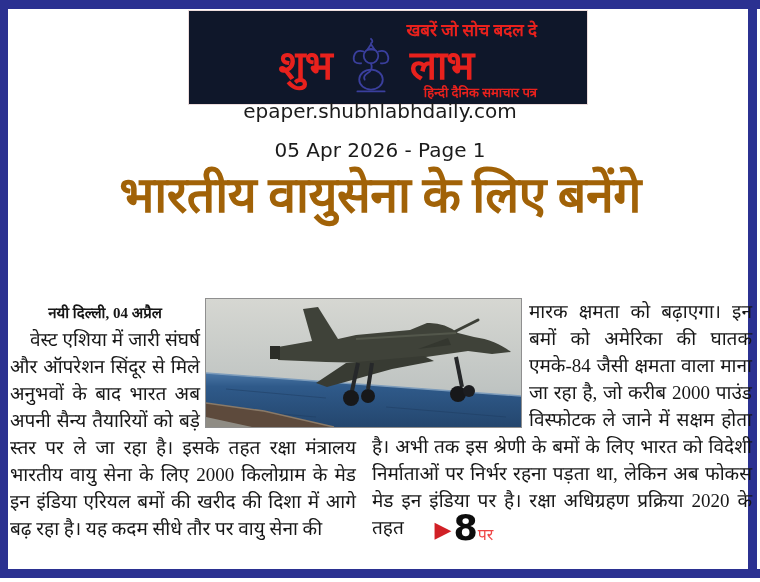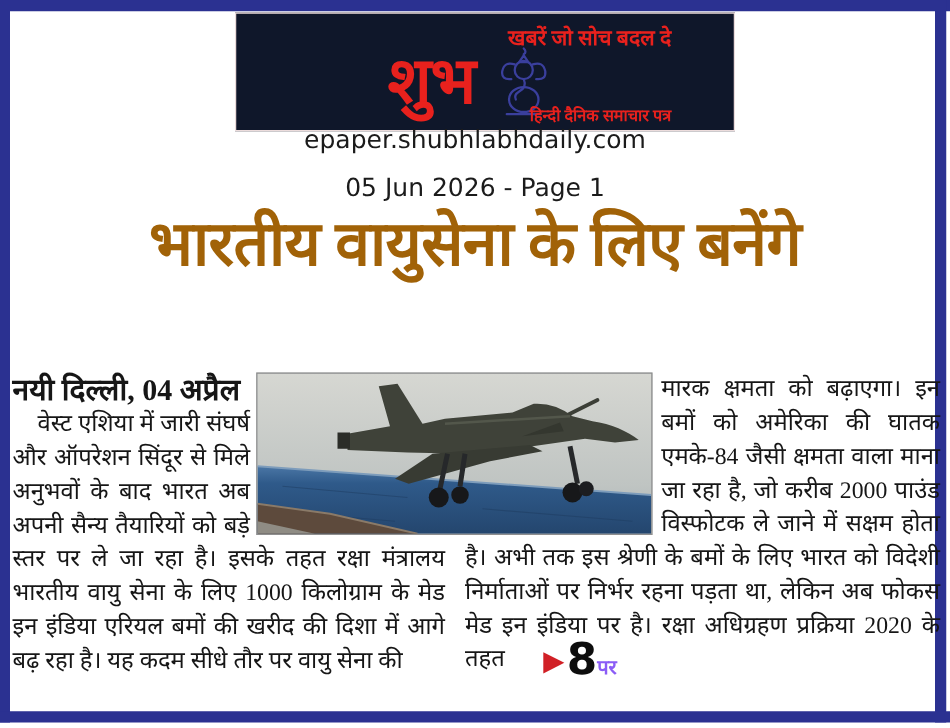--- a/index.html
+++ b/index.html
@@ -20,21 +20,21 @@
     position:absolute;left:188px;top:10px;width:400px;height:95px;
     background:#0f172a;border:1px solid #ecdcdc;box-sizing:border-box;
   }
   .masthead-tagline{
     position:absolute;top:7px;right:50px;
     font-size:17px;font-weight:bold;color:#e8211d;white-space:nowrap;
   }
   .masthead-title{
     position:absolute;left:0;right:24px;top:22px;height:66px;
     display:flex;align-items:center;justify-content:center;gap:16px;
-    font-size:52px;line-height:60px;font-weight:bold;color:#e8211d;
+    font-size:40px;line-height:60px;font-weight:bold;color:#e8211d;
     letter-spacing:-1px;white-space:nowrap;text-align:center;
   }
   .masthead-subtitle{
     position:absolute;bottom:3px;right:50px;
     font-size:13px;font-weight:bold;color:#e8211d;white-space:nowrap;margin-top:41px;
   }
   .ganesha{flex:0 0 auto;}
 
   
   .site-url,.site-date{
@@ -56,41 +56,41 @@
   
   .article{
     position:absolute;left:10px;top:298px;width:742px;height:266px;
     font-size:19px;line-height:27px;text-align:justify;color:#161616;
   }
   .article::after{content:"";display:block;clear:both;}
   .col-left{float:left;width:346px;}
   .col-right{float:right;width:380px;}
   .spacer-right{float:right;width:156px;height:131px;}
   .spacer-left{float:left;width:157px;height:131px;}
-  .dateline{font-weight:bold;font-size:24px;line-height:26px;margin-top:2px;}
+  .dateline{font-weight:bold;text-align:center;font-size:15px;line-height:26px;margin-top:2px;}
   .dateline span{display:block;}
   .body-left{text-indent:20px;}
   .photo{
     position:absolute;left:195px;top:0;width:315px;height:128px;
     border:1px solid #8f8f8f;background:#b9bdbd;
   }
   .photo svg{display:block;}
 
   
   .jump{display:inline-block;white-space:nowrap;margin-left:26px;vertical-align:-6px;}
   .jump-arrow{
     color:#d12026;font-size:22px;
     font-family:"DejaVu Sans","Liberation Sans",sans-serif;
     vertical-align:3px;margin-right:2px;
   }
   .jump-num{
     font-size:35px;font-weight:bold;color:#0d0d0d;
     font-family:"DejaVu Sans","Liberation Sans",sans-serif;
   }
-  .jump-suffix{font-size:16px;font-weight:bold;color:#8b5cf6;}
+  .jump-suffix{font-size:16px;font-weight:normal;color:#ef4444;}
 </style>
 </head>
 <body>
 
 <div class="frame frame-top"></div>
 <div class="frame frame-left"></div>
 <div class="frame frame-right"></div>
 <div class="frame frame-bottom"></div>
 
 <div class="masthead">
@@ -102,39 +102,40 @@
         <path d="M25 8 L21 14 H29 Z"></path>
         <path d="M25 2 q3 3 0 5"></path>
         <circle cx="25" cy="21" r="8"></circle>
         <path d="M17 16 q-9 -3 -11 6 q-1 8 8 7"></path>
         <path d="M33 16 q9 -3 11 6 q1 8 -8 7"></path>
         <path d="M25 29 q3 7 -4 11 q-5 3 -3 7"></path>
         <ellipse cx="25" cy="47" rx="13" ry="11"></ellipse>
         <path d="M10 60 H40"></path>
       </g>
     </svg>
+    <span>लाभ</span>
   </div>
   <div class="masthead-subtitle">हिन्दी दैनिक समाचार पत्र</div>
 </div>
 
 <div class="site-url">epaper.shubhlabhdaily.com</div>
-<div class="site-date">05 Jun 2026 - Page 1</div>
+<div class="site-date">05 Apr 2026 - Page 1</div>
 
 <div class="headline">
   <span>भारतीय वायुसेना के लिए बनेंगे</span>
 </div>
 
 <div class="article">
 
   <div class="col-left">
     <div class="spacer-right"></div>
     <div class="dateline">
       <span>नयी दिल्ली, 04 अप्रैल</span>
     </div>
-    <div class="body-left">वेस्ट एशिया में जारी संघर्ष और ऑपरेशन सिंदूर से मिले अनुभवों के बाद भारत अब अपनी सैन्य तैयारियों को बड़े स्तर पर ले जा रहा है। इसके तहत रक्षा मंत्रालय भारतीय वायु सेना के लिए 1000 किलोग्राम के मेड इन इंडिया एरियल बमों की खरीद की दिशा में आगे बढ़ रहा है। यह कदम सीधे तौर पर वायु सेना की</div>
+    <div class="body-left">वेस्ट एशिया में जारी संघर्ष और ऑपरेशन सिंदूर से मिले अनुभवों के बाद भारत अब अपनी सैन्य तैयारियों को बड़े स्तर पर ले जा रहा है। इसके तहत रक्षा मंत्रालय भारतीय वायु सेना के लिए 2000 किलोग्राम के मेड इन इंडिया एरियल बमों की खरीद की दिशा में आगे बढ़ रहा है। यह कदम सीधे तौर पर वायु सेना की</div>
   </div>
 
   <div class="col-right">
     <div class="spacer-left"></div>
     <span>मारक क्षमता को बढ़ाएगा। इन बमों को अमेरिका की घातक एमके-84 जैसी क्षमता वाला माना जा रहा है, जो करीब 2000 पाउंड विस्फोटक ले जाने में सक्षम होता है। अभी तक इस श्रेणी के बमों के लिए भारत को विदेशी निर्माताओं पर निर्भर रहना पड़ता था, लेकिन अब फोकस मेड इन इंडिया पर है। रक्षा अधिग्रहण प्रक्रिया 2020 के तहत</span>
     <span class="jump">
       <span class="jump-arrow">▶</span><span class="jump-num">8</span><span class="jump-suffix">पर</span>
     </span>
   </div>
 

